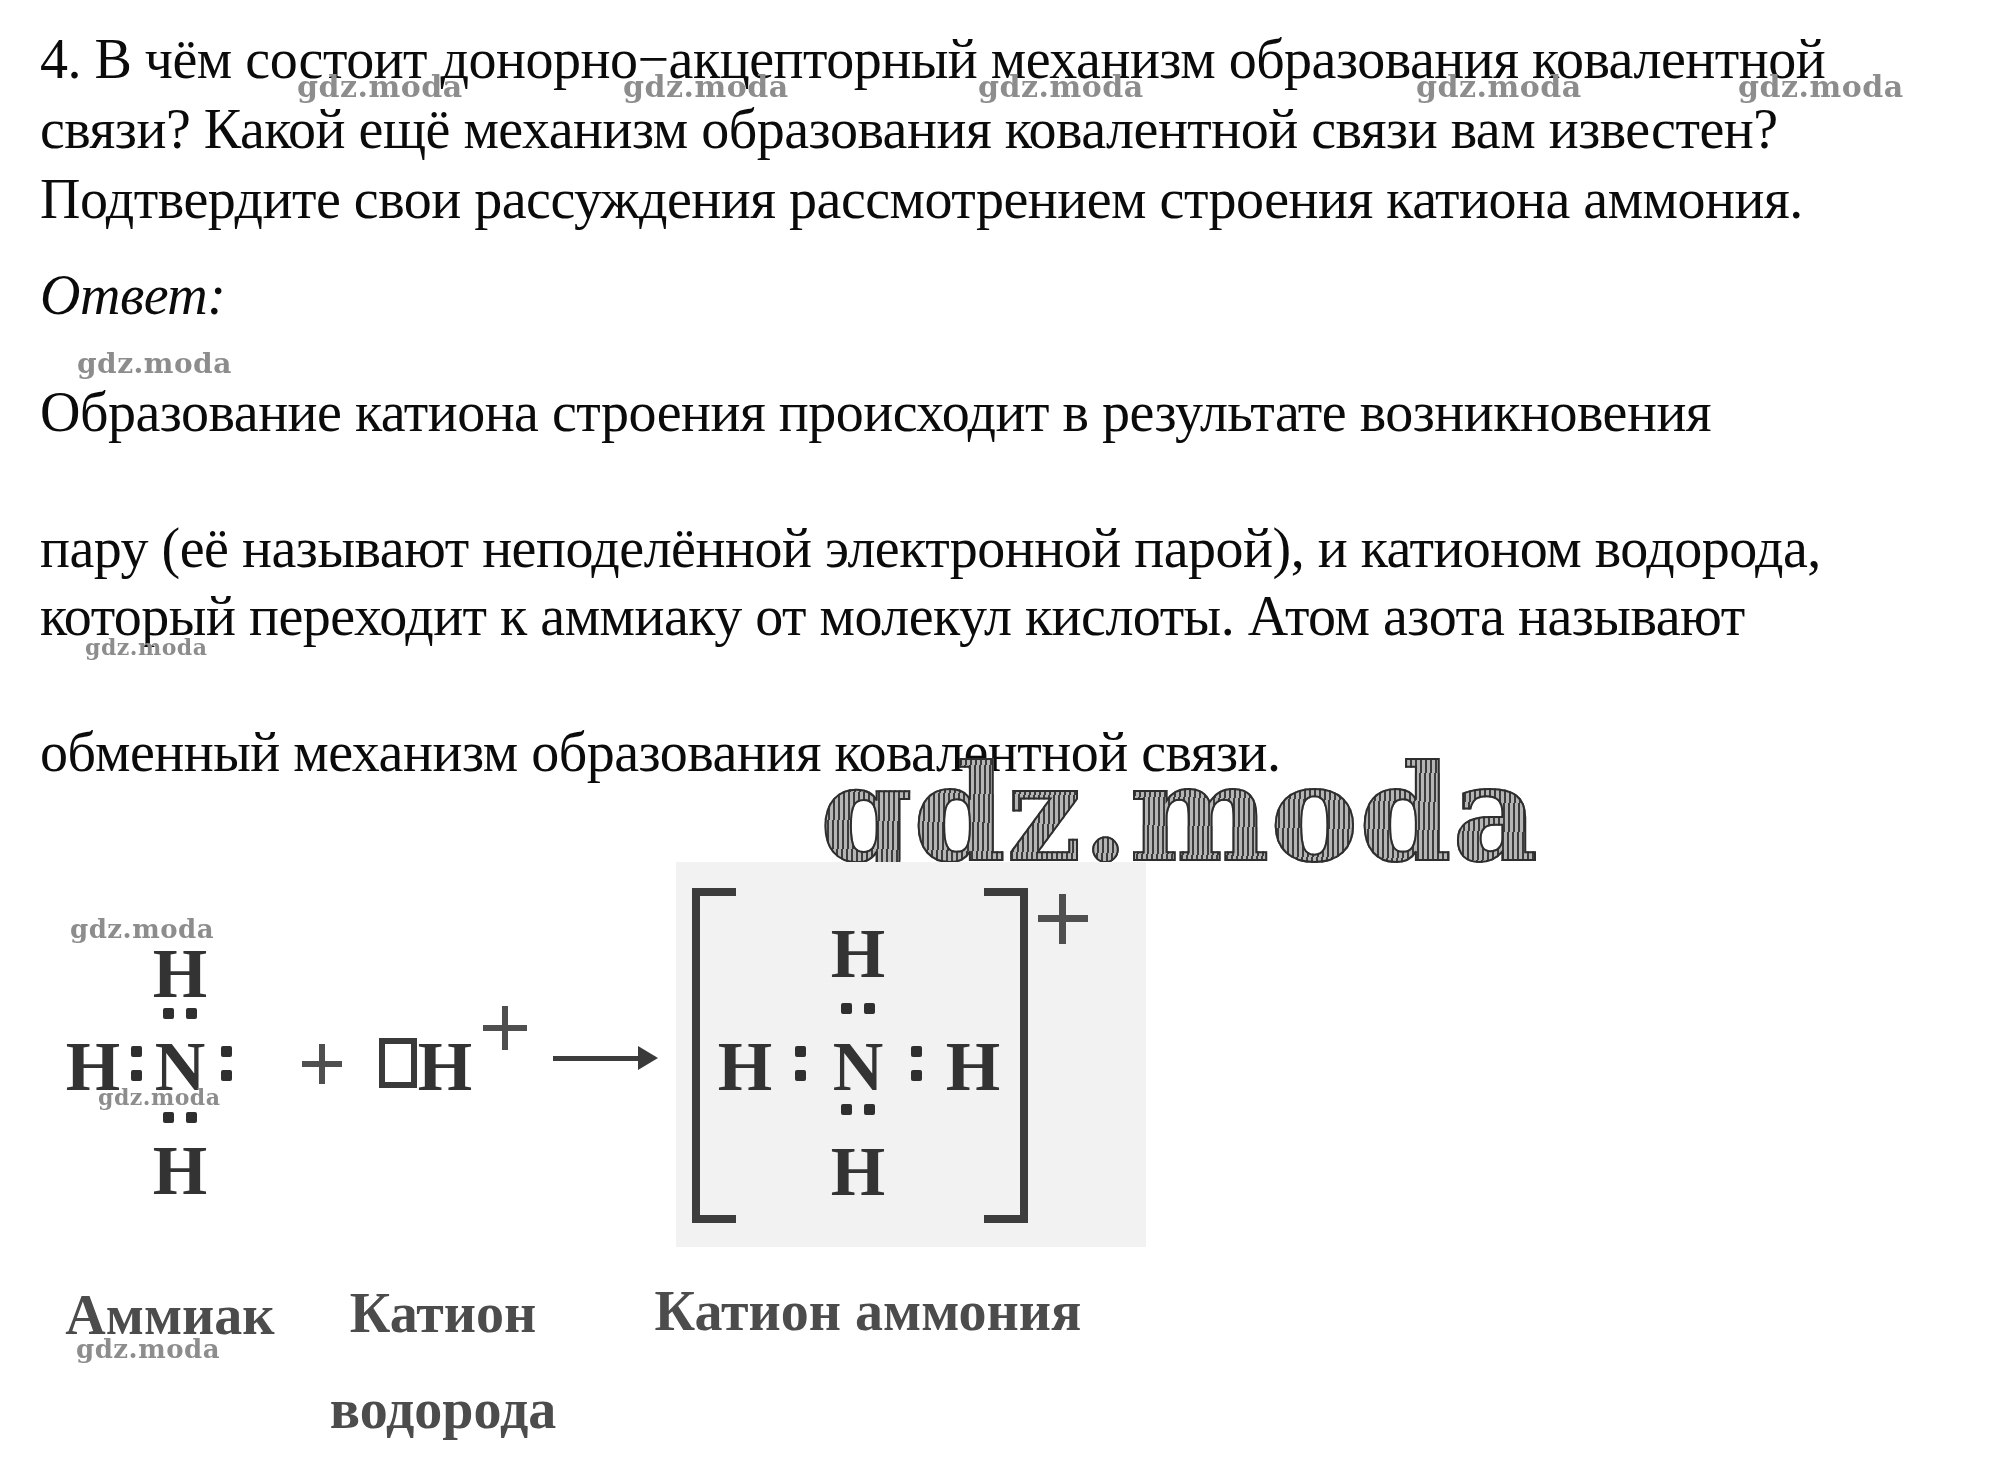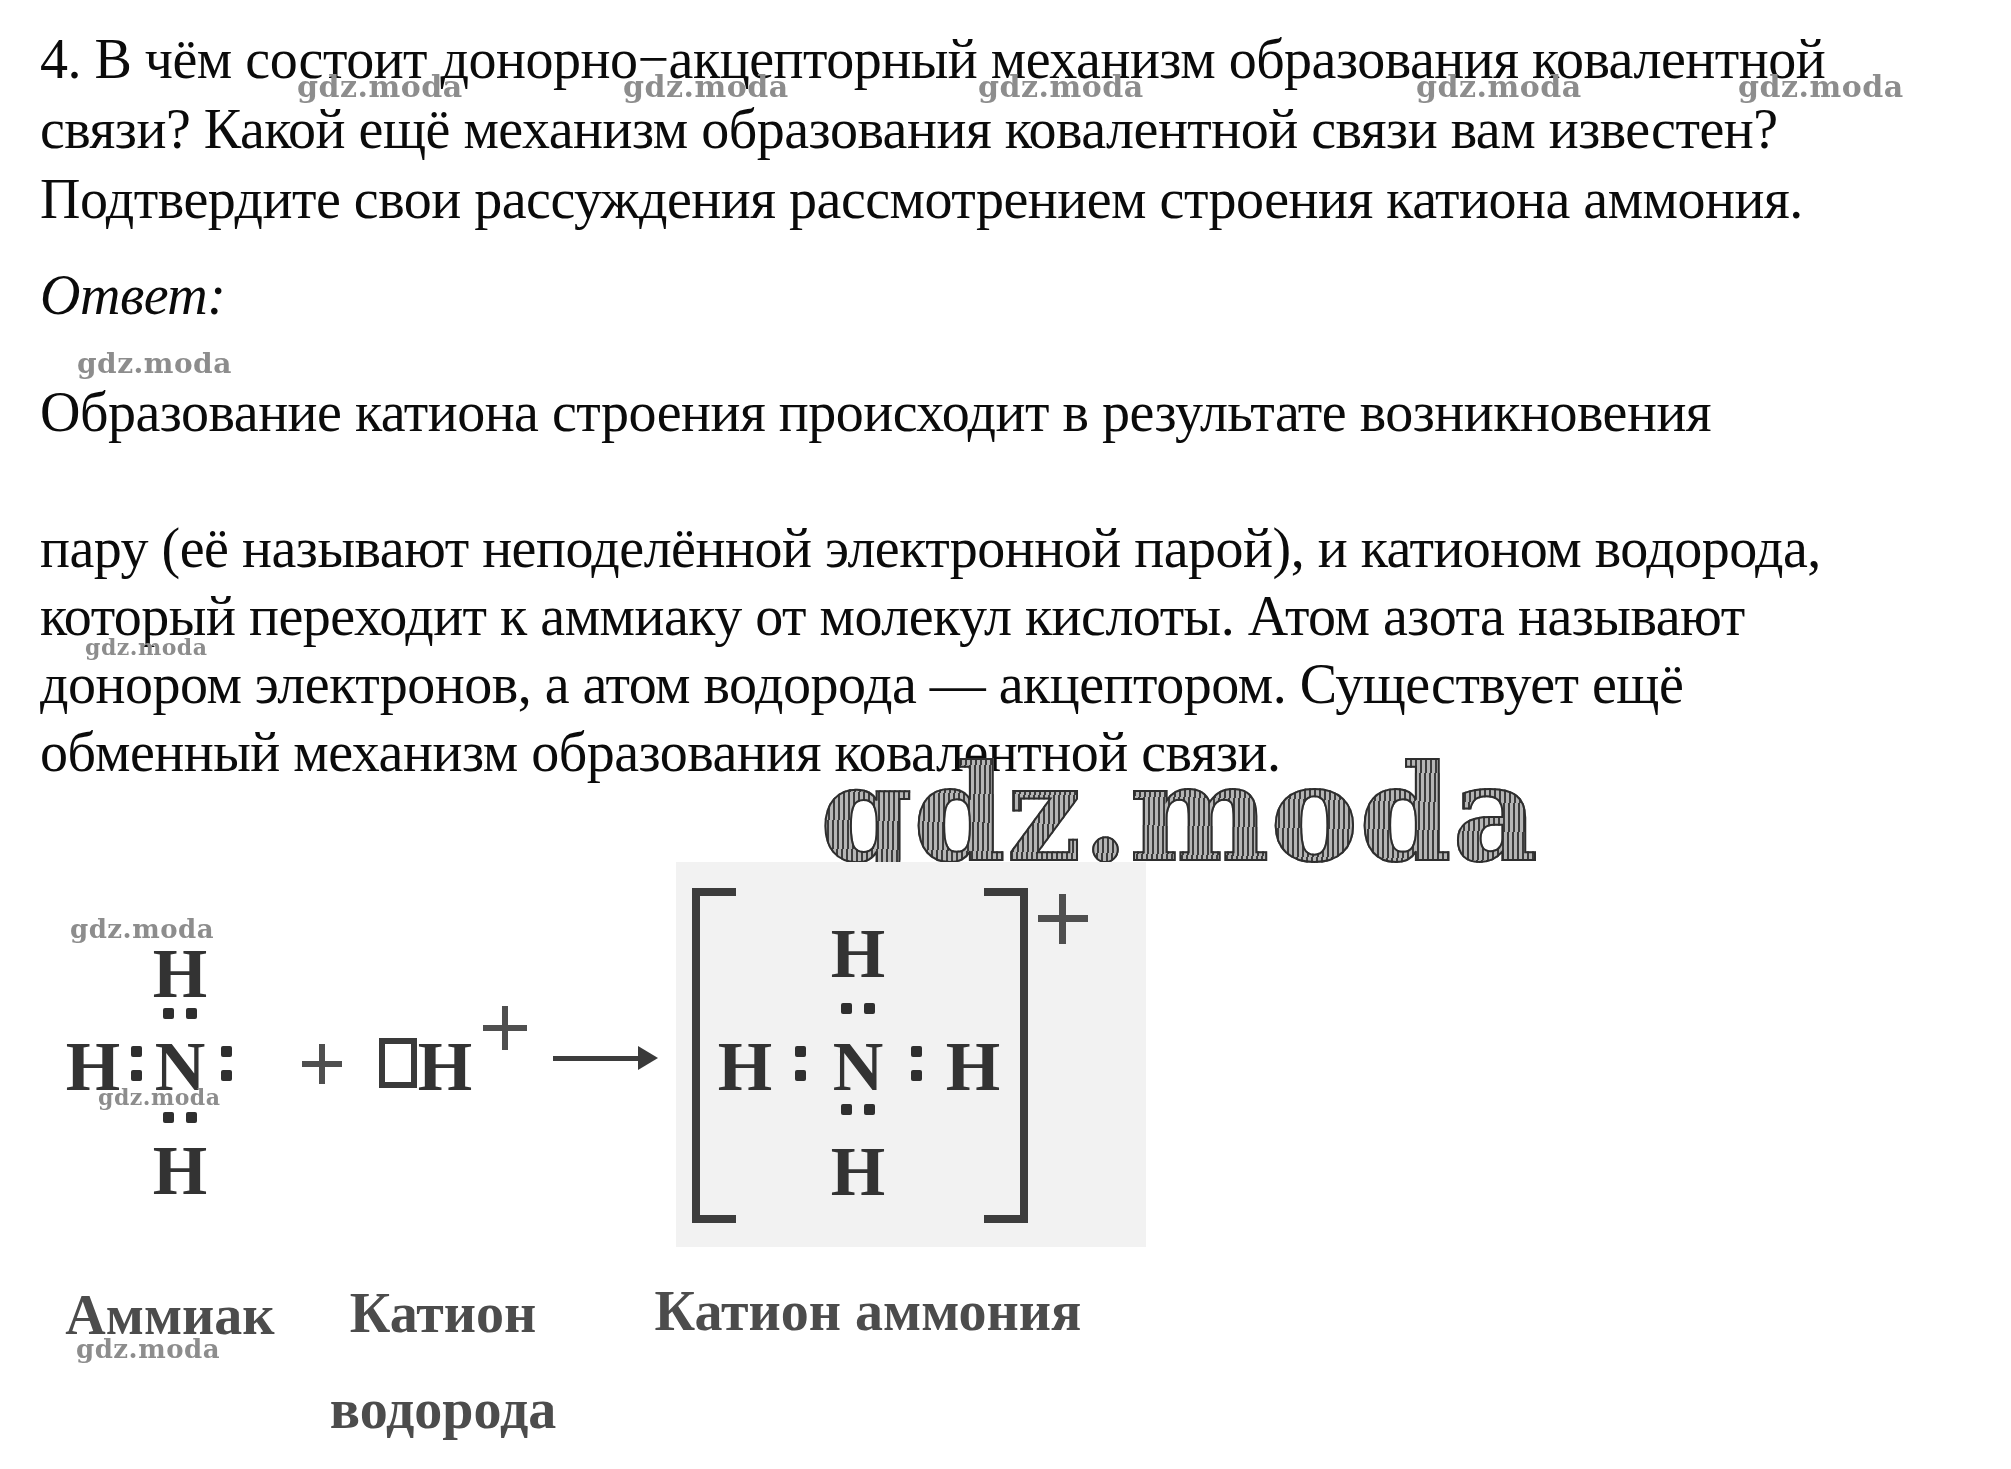--- a/index.html
+++ b/index.html
@@ -40,21 +40,20 @@
   <div class="abs wm" style="left:1738px;top:72px;font-size:30px;">gdz.moda</div>
 
   <div class="abs txt italic" style="left:40px;top:262px;">Ответ:</div>
 
   <div class="abs wm" style="left:77px;top:350px;font-size:28px;">gdz.moda</div>
 
   <div class="abs txt" style="left:40px;top:379px;">Образование катиона строения происходит в результате возникновения</div>
   <div class="abs txt" style="left:40px;top:515px;">пару (её называют неподелённой электронной парой), и катионом водорода,</div>
   <div class="abs txt" style="left:40px;top:583px;">который переходит к аммиаку от молекул кислоты. Атом азота называют</div>
   <div class="abs wm" style="left:85px;top:636px;font-size:22px;">gdz.moda</div>
-  <div class="abs txt" style="left:40px;top:651px;">донором электронов, а атом водорода — акцептором. Существует ещё</div>
   <div class="abs txt" style="left:40px;top:719px;">обменный механизм образования ковалентной связи.</div>
 
   <div class="abs bigwm" style="left:820px;top:748px;">gdz.moda</div>
 
   <div class="scanbg" style="left:676px;top:862px;width:470px;height:385px;"></div>
 
   <div class="abs wm" style="left:70px;top:916px;font-size:26px;">gdz.moda</div>
 
   <div class="abs fl" style="left:151px;top:939px;">H</div>
 

